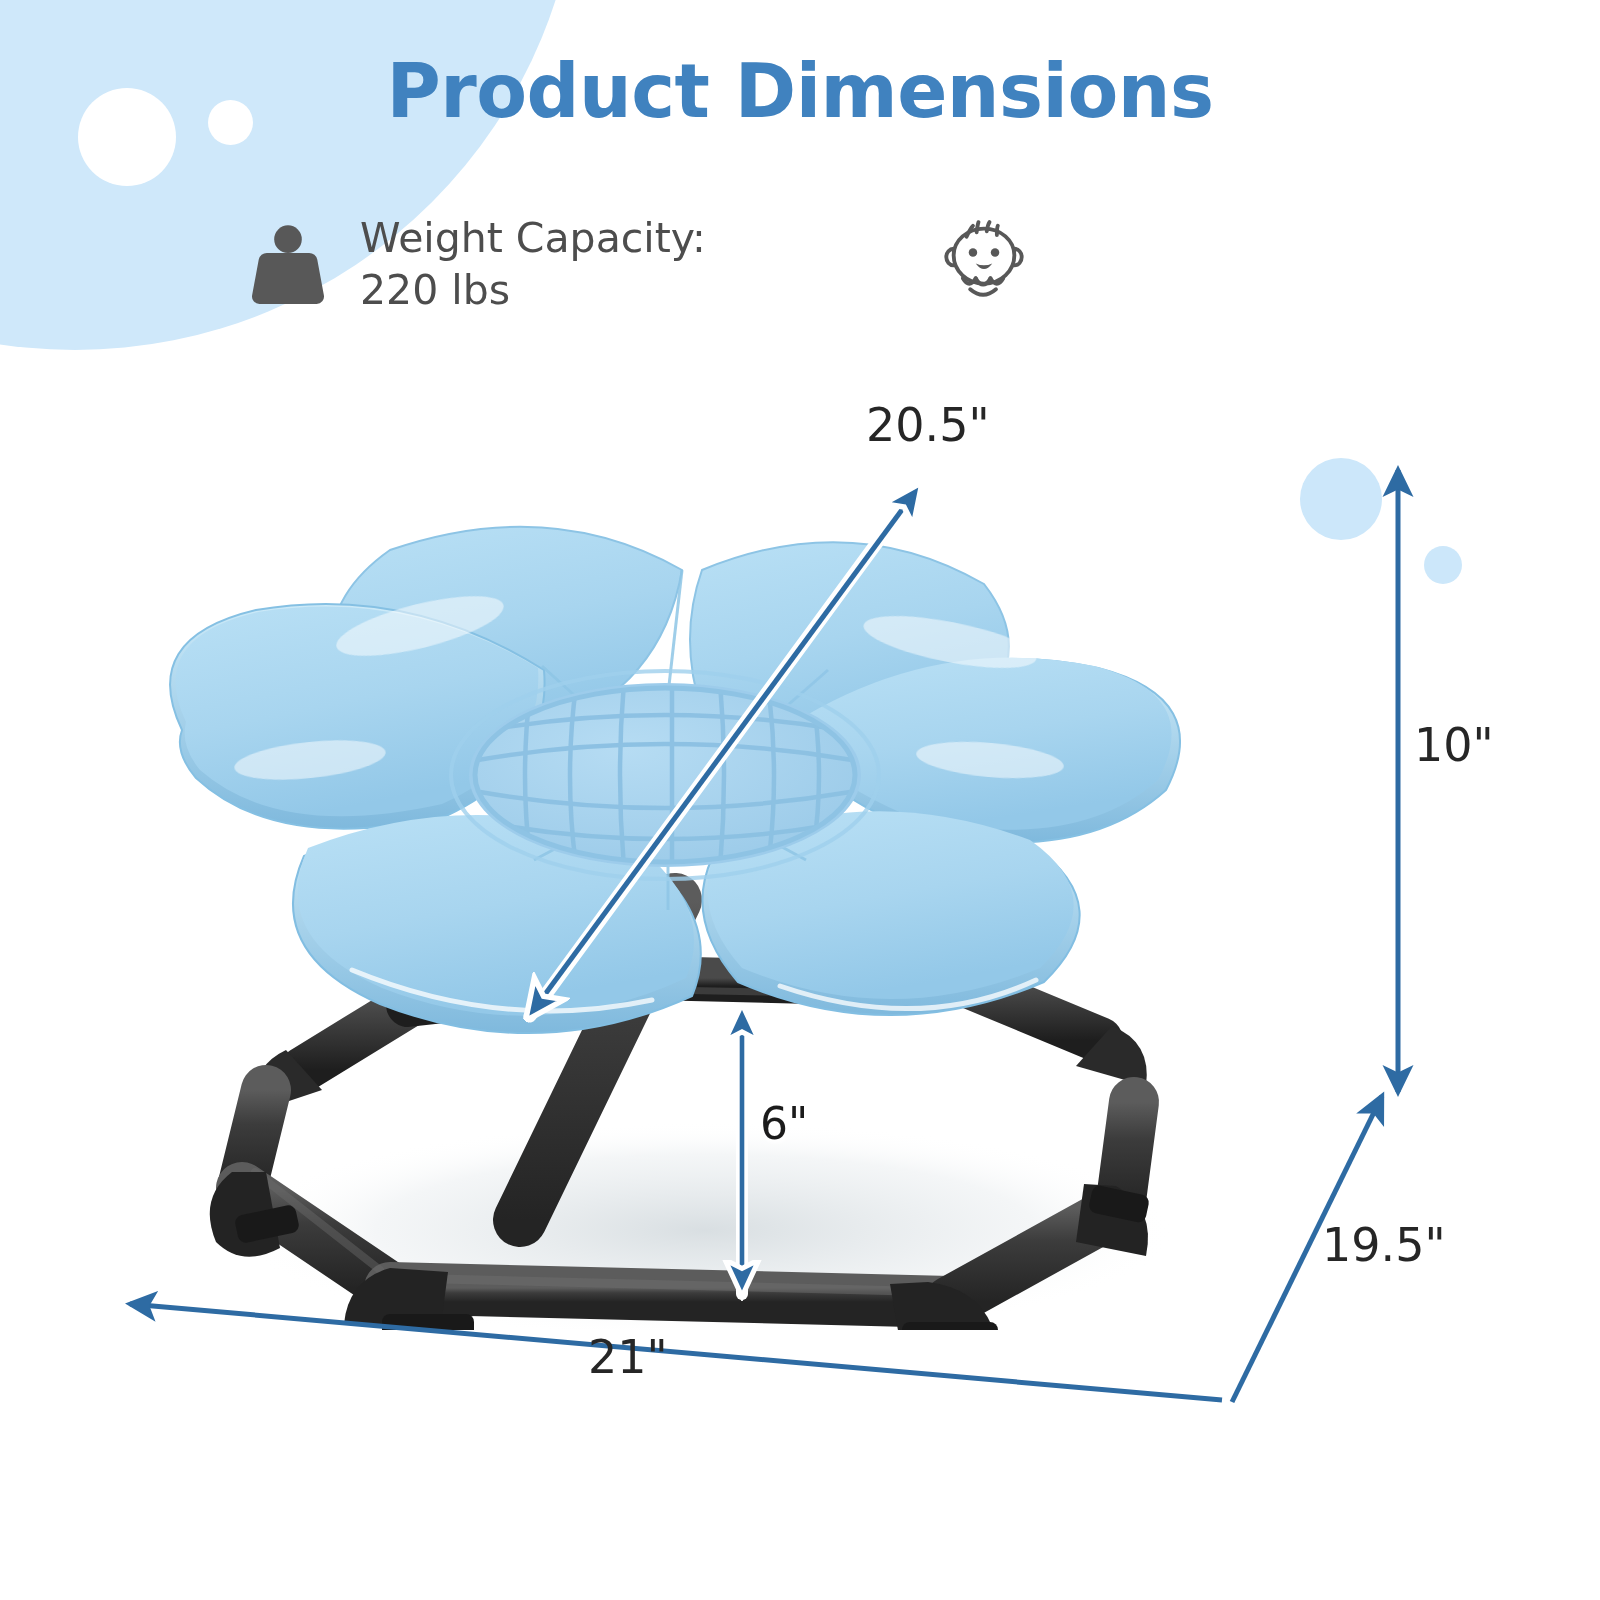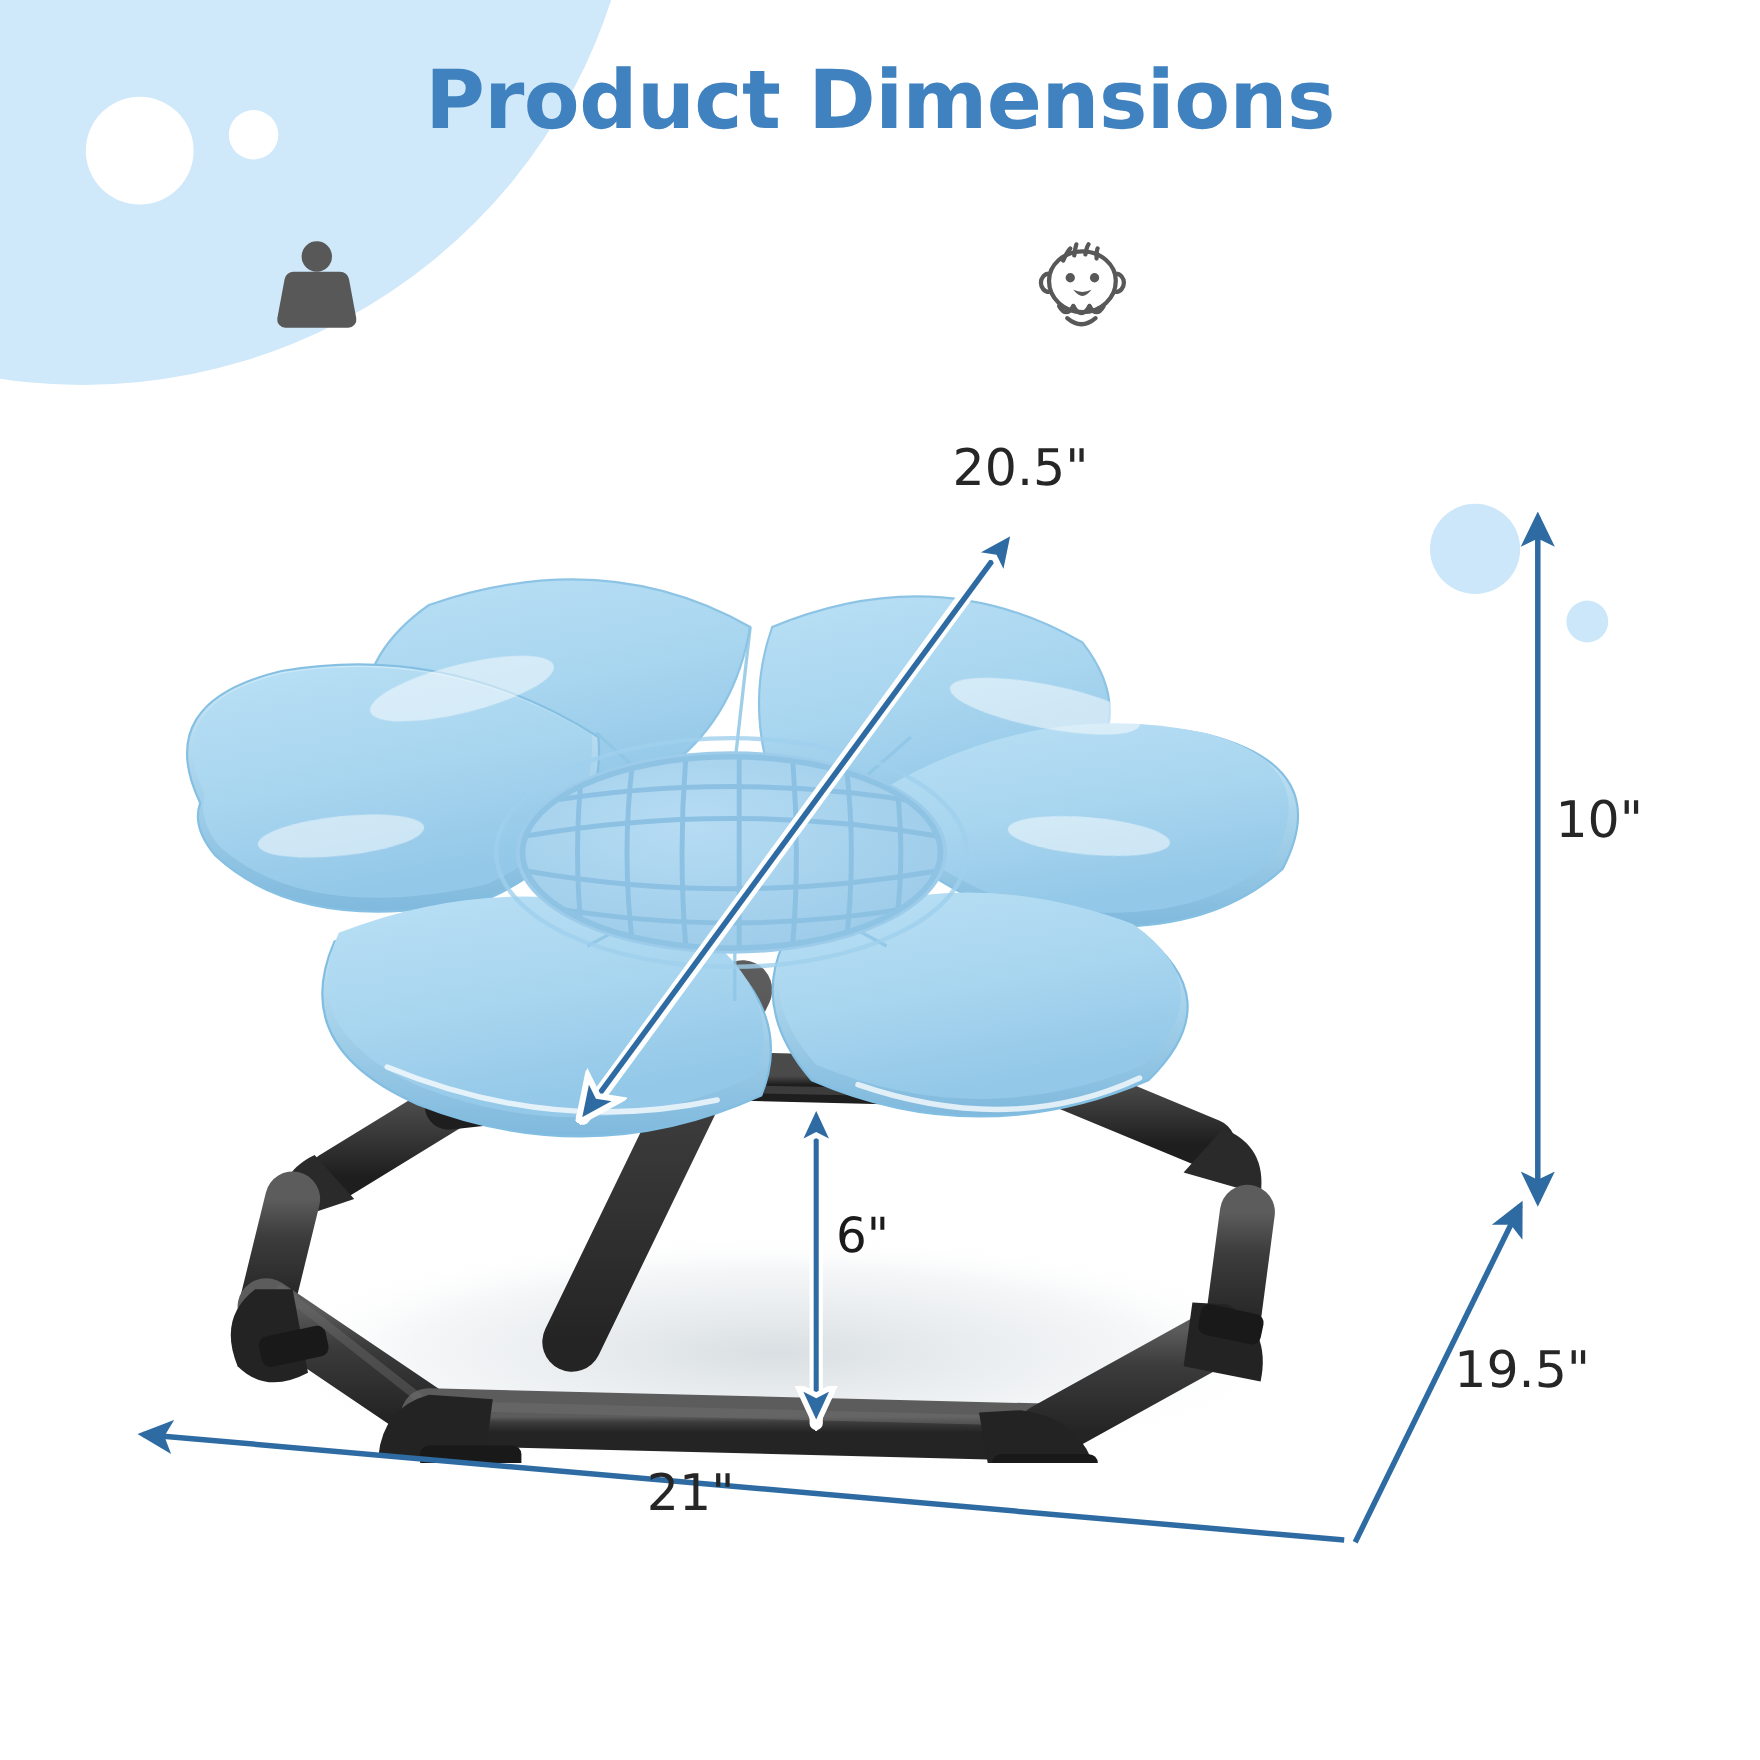--- a/index.html
+++ b/index.html
@@ -50,20 +50,22 @@
   <div class="bg-dot-b1"></div>
   <div class="bg-dot-b2"></div>
 
   <div class="title">Product Dimensions</div>
 
   <div class="feature" id="feat-weight">
     <svg class="ficon" viewBox="0 0 100 100">
       <circle cx="50" cy="23" r="15" fill="#585858"></circle>
       <path d="M27 38 h46 a9 9 0 0 1 8.8 7.2 L89 84 a8 8 0 0 1 -7.9 9.4 H18.9 A8 8 0 0 1 11 84 l7.2-38.8 A9 9 0 0 1 27 38 Z" fill="#585858"></path>
     </svg>
+    <div class="ftext">Weight Capacity:
+220 lbs</div>
   </div>
 
   <div class="feature" id="feat-age">
     <svg class="ficon" viewBox="0 0 100 100">
       <g fill="none" stroke="#585858" stroke-width="4.2" stroke-linecap="round" stroke-linejoin="round">
         <path d="M17 47 a33 29 0 0 1 66 0 a33 31 0 0 1 -66 0 Z"></path>
         <path d="M17 40 a8 9 0 0 0 0 18"></path>
         <path d="M83 40 a8 9 0 0 1 0 18"></path>
         <path d="M31 27 q4 -9 7 -12"></path>
         <path d="M42 22 q1 -8 2 -11"></path>

